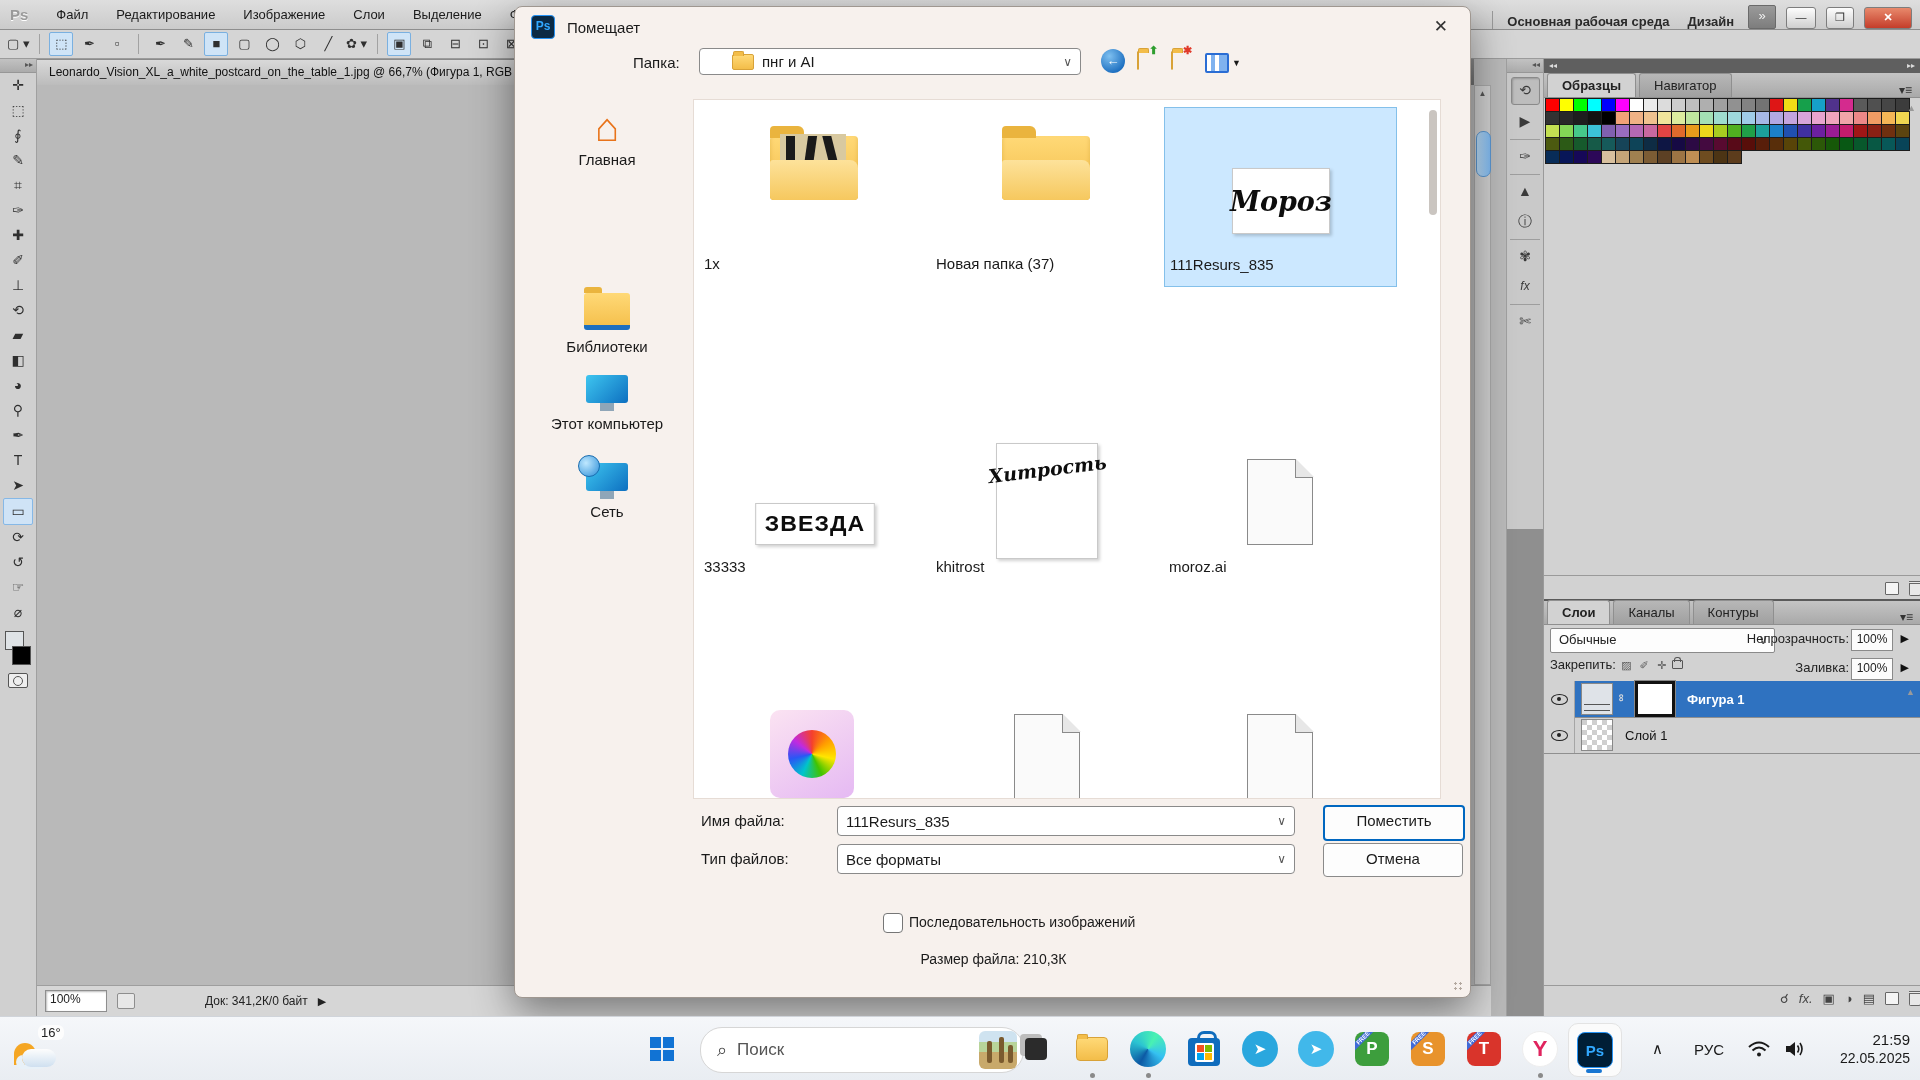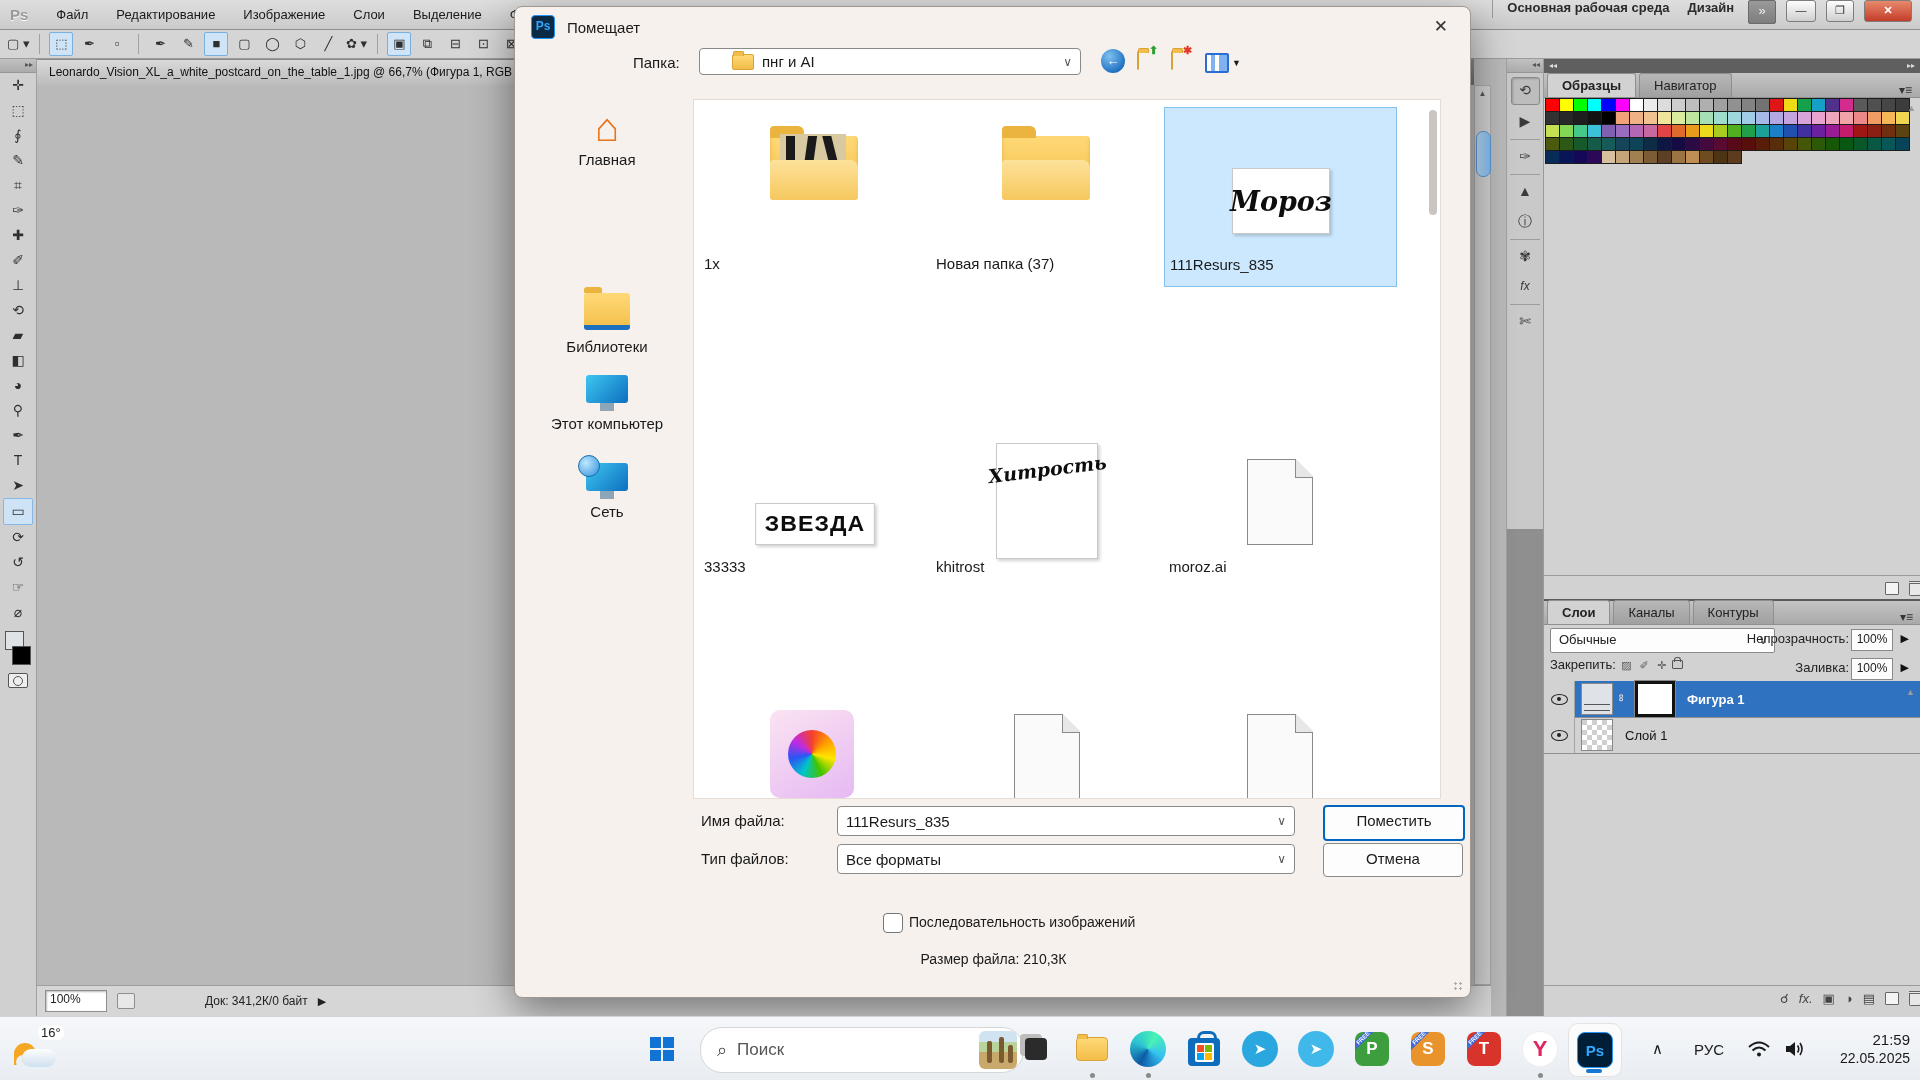--- a/index.html
+++ b/index.html
@@ -4,21 +4,21 @@
 <style>
   html,body{margin:0;padding:0;width:1920px;height:1080px;overflow:hidden;
     font-family:"Liberation Sans",sans-serif;-webkit-font-smoothing:antialiased;}
   .abs{position:absolute;box-sizing:border-box;}
   
   #ps-root{left:0;top:0;width:1920px;height:1080px;background:#b9b9b9;}
   #menubar{left:0;top:0;width:1920px;height:30px;background:linear-gradient(#dedede,#cbcbcb);
     border-bottom:1px solid #8e8e8e;display:flex;align-items:center;font-size:13px;color:#1a1a1a;}
   .ps-logo{font-weight:bold;color:#9a9a9a;font-size:15px;margin:0 14px 0 10px;text-shadow:0 1px 0 #fff;}
   .menu-item{padding:0 14px;line-height:29px;cursor:default;}
-  .mb-right{position:absolute;right:8px;top:0;height:29px;display:flex;align-items:flex-start;gap:10px;}
+  .mb-right{position:absolute;right:8px;top:0;height:29px;display:flex;align-items:flex-end;gap:10px;}
   .vsep{width:1px;height:18px;background:#9a9a9a;}
   .ws-item{font-size:13px;font-weight:bold;color:#2a2a2a;padding:0 4px;}
   .chev-btn{width:26px;height:22px;background:linear-gradient(#9a9a9a,#7d7d7d);border:1px solid #6a6a6a;
     color:#f0f0f0;text-align:center;line-height:20px;border-radius:2px;font-size:13px;}
   .winbtn{height:20px;border:1px solid #7d7d7d;border-radius:3px;background:linear-gradient(#fdfdfd,#cfcfcf);
     font-size:11px;color:#333;text-align:center;line-height:18px;}
   .winbtn.close{background:linear-gradient(#e8896c,#c43d2a);color:#fff;font-weight:bold;width:46px;}
   #optionsbar{left:0;top:30px;width:1920px;height:29px;background:#d5d5d5;border-bottom:1px solid #9b9b9b;
     display:flex;align-items:center;gap:4px;padding-left:6px;font-size:12px;color:#2f2f2f;}
   .ob-btn{min-width:22px;height:22px;border:1px solid transparent;text-align:center;line-height:21px;font-size:13px;}

